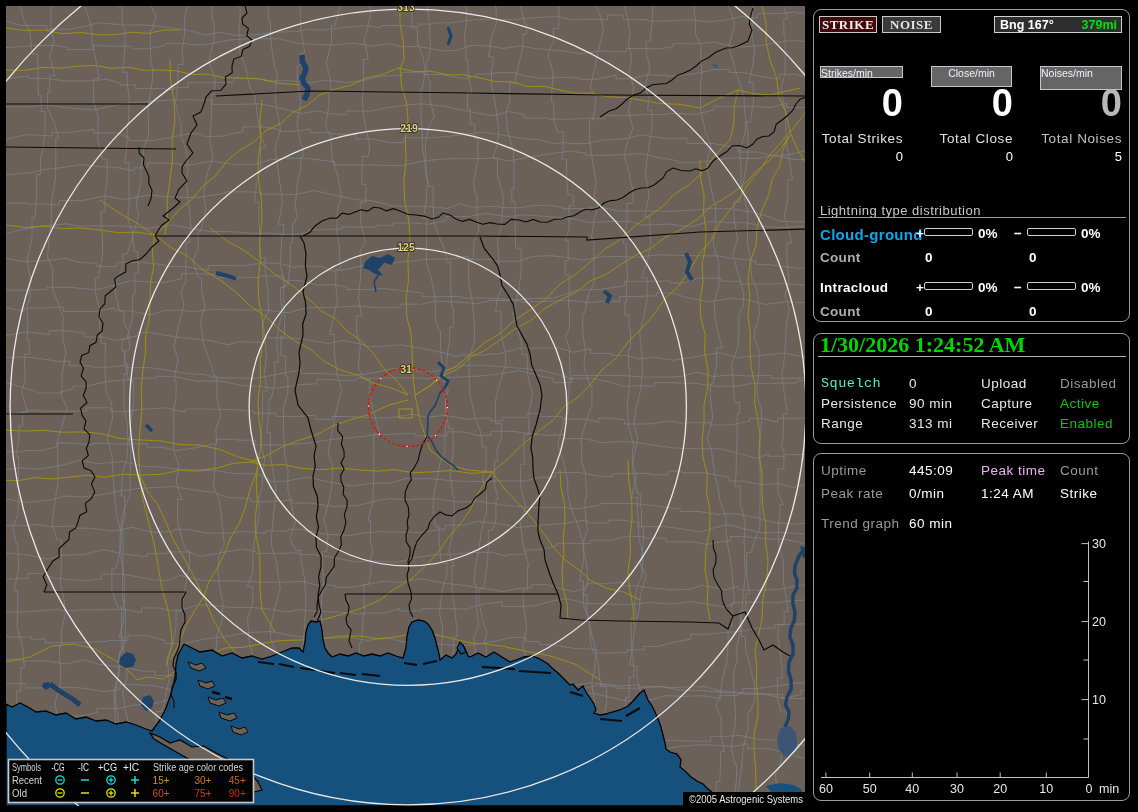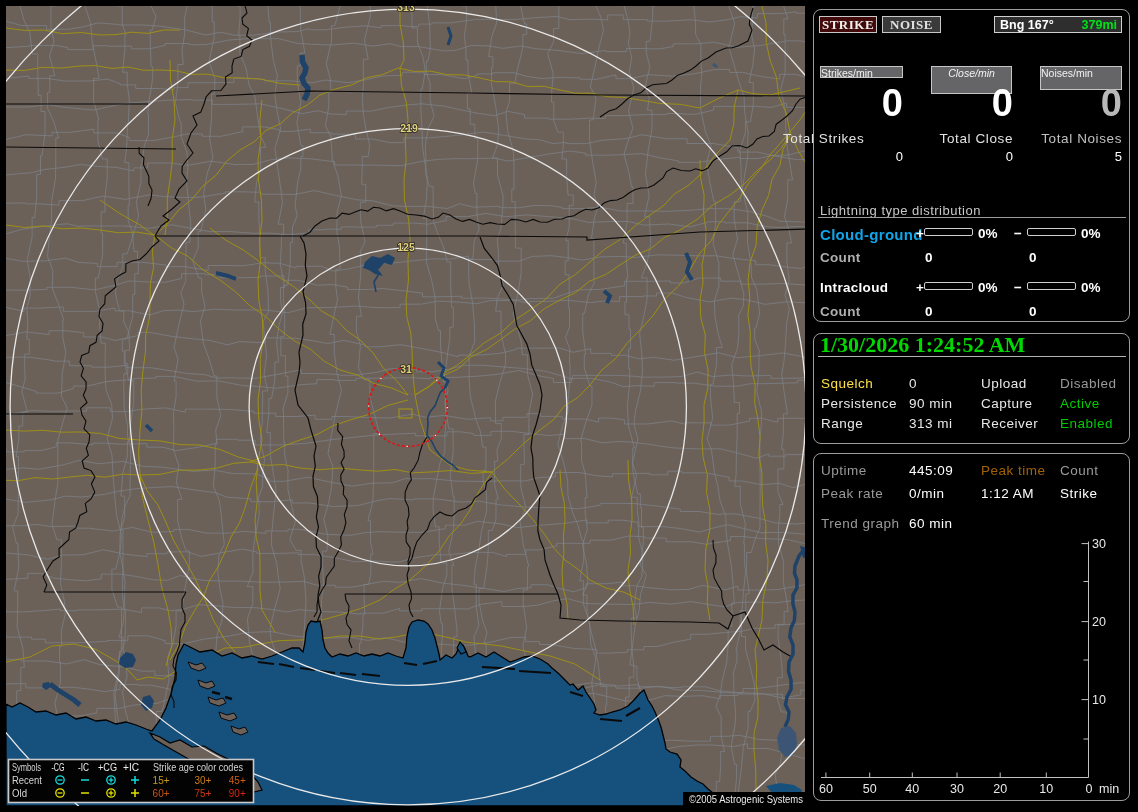--- a/index.html
+++ b/index.html
@@ -214,26 +214,26 @@
 <div style="position:absolute;left:813px;top:9px;width:317px;height:313px;border:1px solid #9c9c9c;border-radius:8px;"></div>
     <div style="position:absolute;left:813px;top:333px;width:317px;height:111px;border:1px solid #9c9c9c;border-radius:8px;"></div>
     <div style="position:absolute;left:813px;top:453px;width:317px;height:348px;border:1px solid #9c9c9c;border-radius:8px;"></div>
     <div style="position:absolute;left:819px;top:16px;width:58px;height:17px;background:#420a0a;border:1px solid #c8c8c8;color:#f0f0f0;font-family:'Liberation Serif',serif;font-size:13px;font-weight:bold;text-align:center;line-height:15px;letter-spacing:0.5px;">STRIKE</div>
     <div style="position:absolute;left:882px;top:16px;width:59px;height:17px;background:#3a3a3a;border:1px solid #c8c8c8;color:#e2e2e2;font-family:'Liberation Serif',serif;font-size:13px;font-weight:bold;text-align:center;line-height:15px;letter-spacing:0.5px;">NOISE</div>
     <div style="position:absolute;left:994px;top:16px;width:128px;height:17px;background:#2e2e2e;border:1px solid #d0d0d0;font-family:'Liberation Sans',sans-serif;font-size:12.5px;font-weight:bold;line-height:17px;">
       <span style="position:absolute;left:5px;color:#fff;">Bng 167°</span>
       <span style="position:absolute;right:4px;color:#00e019;">379mi</span>
     </div>
     <div style="position:absolute;left:820px;top:65.5px;width:83px;height:12px;background:#656568;border:1px solid #c6c6c6;color:#f2f2f2;font-family:'Liberation Sans',sans-serif;font-size:10.5px;line-height:12px;">Strikes/min</div>
-    <div style="position:absolute;left:931px;top:65.5px;width:81px;height:28px;background:#656568;border:1px solid #c6c6c6;color:#f2f2f2;font-family:'Liberation Sans',sans-serif;font-size:10.5px;text-align:center;line-height:12px;font-style:italic;">Close/min</div>
+    <div style="position:absolute;left:931px;top:65.5px;width:81px;height:21px;background:#656568;border:1px solid #c6c6c6;color:#f2f2f2;font-family:'Liberation Sans',sans-serif;font-size:10.5px;text-align:center;line-height:12px;">Close/min</div>
     <div style="position:absolute;left:1040px;top:65.5px;width:82px;height:24px;background:#656568;border:1px solid #c6c6c6;color:#f2f2f2;font-family:'Liberation Sans',sans-serif;font-size:10.5px;line-height:12px;">Noises/min</div>
     <div style="position:absolute;left:803px;top:83.5px;width:100px;text-align:right;color:#fff;font-family:'Liberation Sans',sans-serif;font-size:38px;font-weight:bold;line-height:38px;">0</div>
     <div style="position:absolute;left:913px;top:83.5px;width:100px;text-align:right;color:#fff;font-family:'Liberation Sans',sans-serif;font-size:38px;font-weight:bold;line-height:38px;">0</div>
     <div style="position:absolute;left:1022px;top:83.5px;width:100px;text-align:right;color:#b8b8b8;font-family:'Liberation Sans',sans-serif;font-size:38px;font-weight:bold;line-height:38px;">0</div>
-    <div style="position:absolute;left:783px;top:131px;width:120px;text-align:left;color:#e2e2e2;font-family:'Liberation Sans',sans-serif;font-size:13.5px;letter-spacing:0.6px;">Total Strikes</div>
+    <div style="position:absolute;left:783px;top:131px;width:120px;text-align:right;color:#e2e2e2;font-family:'Liberation Sans',sans-serif;font-size:13.5px;letter-spacing:0.6px;">Total Strikes</div>
     <div style="position:absolute;left:893px;top:131px;width:120px;text-align:right;color:#e2e2e2;font-family:'Liberation Sans',sans-serif;font-size:13.5px;letter-spacing:0.6px;">Total Close</div>
     <div style="position:absolute;left:1002px;top:131px;width:120px;text-align:right;color:#c0c0c0;font-family:'Liberation Sans',sans-serif;font-size:13.5px;letter-spacing:0.6px;">Total Noises</div>
     <div style="position:absolute;left:843px;top:149px;width:60px;text-align:right;color:#fff;font-family:'Liberation Sans',sans-serif;font-size:13px;">0</div>
     <div style="position:absolute;left:953px;top:149px;width:60px;text-align:right;color:#fff;font-family:'Liberation Sans',sans-serif;font-size:13px;">0</div>
     <div style="position:absolute;left:1062px;top:149px;width:60px;text-align:right;color:#fff;font-family:'Liberation Sans',sans-serif;font-size:13px;">5</div>
     <div style="position:absolute;left:820px;top:203px;color:#c9c9c9;font-family:'Liberation Sans',sans-serif;font-size:13px;letter-spacing:0.5px;">Lightning type distribution</div>
     <div style="position:absolute;left:818px;top:217px;width:308px;height:1px;background:#9c9c9c;"></div>
     <div style="position:absolute;left:820px;top:226px;color:#0ea5e9;font-family:'Liberation Sans',sans-serif;font-size:15px;font-weight:bold;letter-spacing:0.3px;">Cloud-ground</div>
     <div style="position:absolute;left:916px;top:226px;color:#fff;font-family:'Liberation Sans',sans-serif;font-size:13.5px;font-weight:bold;">+</div>
     <div style="position:absolute;left:924px;top:228px;width:49px;height:8px;background:#000;border:1px solid #cfcfcf;border-radius:2px;"></div>
@@ -249,39 +249,39 @@
     <div style="position:absolute;left:924px;top:282px;width:49px;height:8px;background:#000;border:1px solid #cfcfcf;border-radius:2px;"></div>
     <div style="position:absolute;left:978px;top:280px;color:#fff;font-family:'Liberation Sans',sans-serif;font-size:13.5px;font-weight:bold;">0%</div>
     <div style="position:absolute;left:1014px;top:280px;color:#fff;font-family:'Liberation Sans',sans-serif;font-size:13.5px;font-weight:bold;">−</div>
     <div style="position:absolute;left:1027px;top:282px;width:49px;height:8px;background:#000;border:1px solid #cfcfcf;border-radius:2px;"></div>
     <div style="position:absolute;left:1081px;top:280px;color:#fff;font-family:'Liberation Sans',sans-serif;font-size:13.5px;font-weight:bold;">0%</div>
     <div style="position:absolute;left:820px;top:304px;color:#b0b0b0;font-family:'Liberation Sans',sans-serif;font-size:13.5px;font-weight:bold;letter-spacing:0.3px;">Count</div>
     <div style="position:absolute;left:925px;top:304px;color:#fff;font-family:'Liberation Sans',sans-serif;font-size:13.5px;font-weight:bold;">0</div>
     <div style="position:absolute;left:1029px;top:304px;color:#fff;font-family:'Liberation Sans',sans-serif;font-size:13.5px;font-weight:bold;">0</div>
     <div style="position:absolute;left:820px;top:332px;color:#00d900;font-family:'Liberation Serif',serif;font-size:22px;font-weight:bold;">1/30/2026 1:24:52 AM</div>
     <div style="position:absolute;left:818px;top:356px;width:308px;height:1px;background:#b2b2b2;"></div>
-    <div style="position:absolute;left:821px;top:376px;color:#fde047;font-family:Liberation Sans, sans-serif;font-size:13.5px;letter-spacing:0.5px;">Squelch</div>
+    <div style="position:absolute;left:821px;top:376px;color:#5eead4;font-family:Liberation Mono, monospace;font-size:13.5px;letter-spacing:0.5px;">Squelch</div>
     <div style="position:absolute;left:909px;top:376px;color:#e8e8e8;font-family:'Liberation Sans',sans-serif;font-size:13.5px;letter-spacing:0.5px;">0</div>
     <div style="position:absolute;left:981px;top:376px;color:#e8e8e8;font-family:'Liberation Sans',sans-serif;font-size:13.5px;letter-spacing:0.5px;">Upload</div>
     <div style="position:absolute;left:1060px;top:376px;color:#9a9a9a;font-family:'Liberation Sans',sans-serif;font-size:13.5px;letter-spacing:0.5px;">Disabled</div>
     <div style="position:absolute;left:821px;top:396px;color:#e8e8e8;font-family:'Liberation Sans',sans-serif;font-size:13.5px;letter-spacing:0.5px;text-align:center;">Persistence</div>
     <div style="position:absolute;left:909px;top:396px;color:#e8e8e8;font-family:'Liberation Sans',sans-serif;font-size:13.5px;letter-spacing:0.5px;">90 min</div>
     <div style="position:absolute;left:981px;top:396px;color:#e8e8e8;font-family:'Liberation Sans',sans-serif;font-size:13.5px;letter-spacing:0.5px;">Capture</div>
     <div style="position:absolute;left:1060px;top:396px;color:#00cc00;font-family:'Liberation Sans',sans-serif;font-size:13.5px;letter-spacing:0.5px;">Active</div>
     <div style="position:absolute;left:821px;top:416px;color:#e8e8e8;font-family:'Liberation Sans',sans-serif;font-size:13.5px;letter-spacing:0.5px;">Range</div>
     <div style="position:absolute;left:909px;top:416px;color:#e8e8e8;font-family:'Liberation Sans',sans-serif;font-size:13.5px;letter-spacing:0.5px;">313 mi</div>
     <div style="position:absolute;left:981px;top:416px;color:#e8e8e8;font-family:'Liberation Sans',sans-serif;font-size:13.5px;letter-spacing:0.5px;">Receiver</div>
     <div style="position:absolute;left:1060px;top:416px;color:#00cc00;font-family:'Liberation Sans',sans-serif;font-size:13.5px;letter-spacing:0.5px;">Enabled</div>
     <div style="position:absolute;left:821px;top:463px;color:#9a9a9a;font-family:'Liberation Sans',sans-serif;font-size:13.5px;letter-spacing:0.5px;">Uptime</div>
     <div style="position:absolute;left:909px;top:463px;color:#fff;font-family:'Liberation Sans',sans-serif;font-size:13.5px;letter-spacing:0.5px;">445:09</div>
-    <div style="position:absolute;left:981px;top:463px;color:#a16207;font-family:'Liberation Sans',sans-serif;font-size:13.5px;letter-spacing:0.5px;text-align:right;">Peak time</div>
+    <div style="position:absolute;left:981px;top:463px;color:#f0abfc;font-family:'Liberation Sans',sans-serif;font-size:13.5px;letter-spacing:0.5px;text-align:right;">Peak time</div>
     <div style="position:absolute;left:1060px;top:463px;color:#9a9a9a;font-family:'Liberation Sans',sans-serif;font-size:13.5px;letter-spacing:0.5px;">Count</div>
     <div style="position:absolute;left:821px;top:486px;color:#9a9a9a;font-family:'Liberation Sans',sans-serif;font-size:13.5px;letter-spacing:0.5px;">Peak rate</div>
     <div style="position:absolute;left:909px;top:486px;color:#fff;font-family:'Liberation Sans',sans-serif;font-size:13.5px;letter-spacing:0.5px;">0/min</div>
-    <div style="position:absolute;left:981px;top:486px;color:#fff;font-family:'Liberation Sans',sans-serif;font-size:13.5px;letter-spacing:0.5px;">1:12 AM</div>
+    <div style="position:absolute;left:981px;top:486px;color:#fff;font-family:'Liberation Sans',sans-serif;font-size:13.5px;letter-spacing:0.5px;">1:24 AM</div>
     <div style="position:absolute;left:1060px;top:486px;color:#fff;font-family:'Liberation Sans',sans-serif;font-size:13.5px;letter-spacing:0.5px;">Strike</div>
     <div style="position:absolute;left:821px;top:516px;color:#9a9a9a;font-family:'Liberation Sans',sans-serif;font-size:13.5px;letter-spacing:0.5px;">Trend graph</div>
     <div style="position:absolute;left:909px;top:516px;color:#fff;font-family:'Liberation Sans',sans-serif;font-size:13.5px;letter-spacing:0.5px;">60 min</div>
 <svg style="position:absolute;left:810px;top:530px;" width="328" height="275" viewBox="810 530 328 275">
       <path d="M1088.5,541.5 L1088.5,777.5 M821,777.5 L1088.5,777.5" stroke="#c2c2c2" stroke-width="1" fill="none"></path>
       <path d="M1081.5,543.6 L1088.5,543.6" stroke="#c2c2c2" stroke-width="1"></path>
       <path d="M1081.5,621.6 L1088.5,621.6" stroke="#c2c2c2" stroke-width="1"></path>
       <path d="M1081.5,699.6 L1088.5,699.6" stroke="#c2c2c2" stroke-width="1"></path>
       <path d="M1083.5,581.5 L1088.5,581.5" stroke="#c2c2c2" stroke-width="1"></path>
       <path d="M1083.5,660 L1088.5,660" stroke="#c2c2c2" stroke-width="1"></path>

